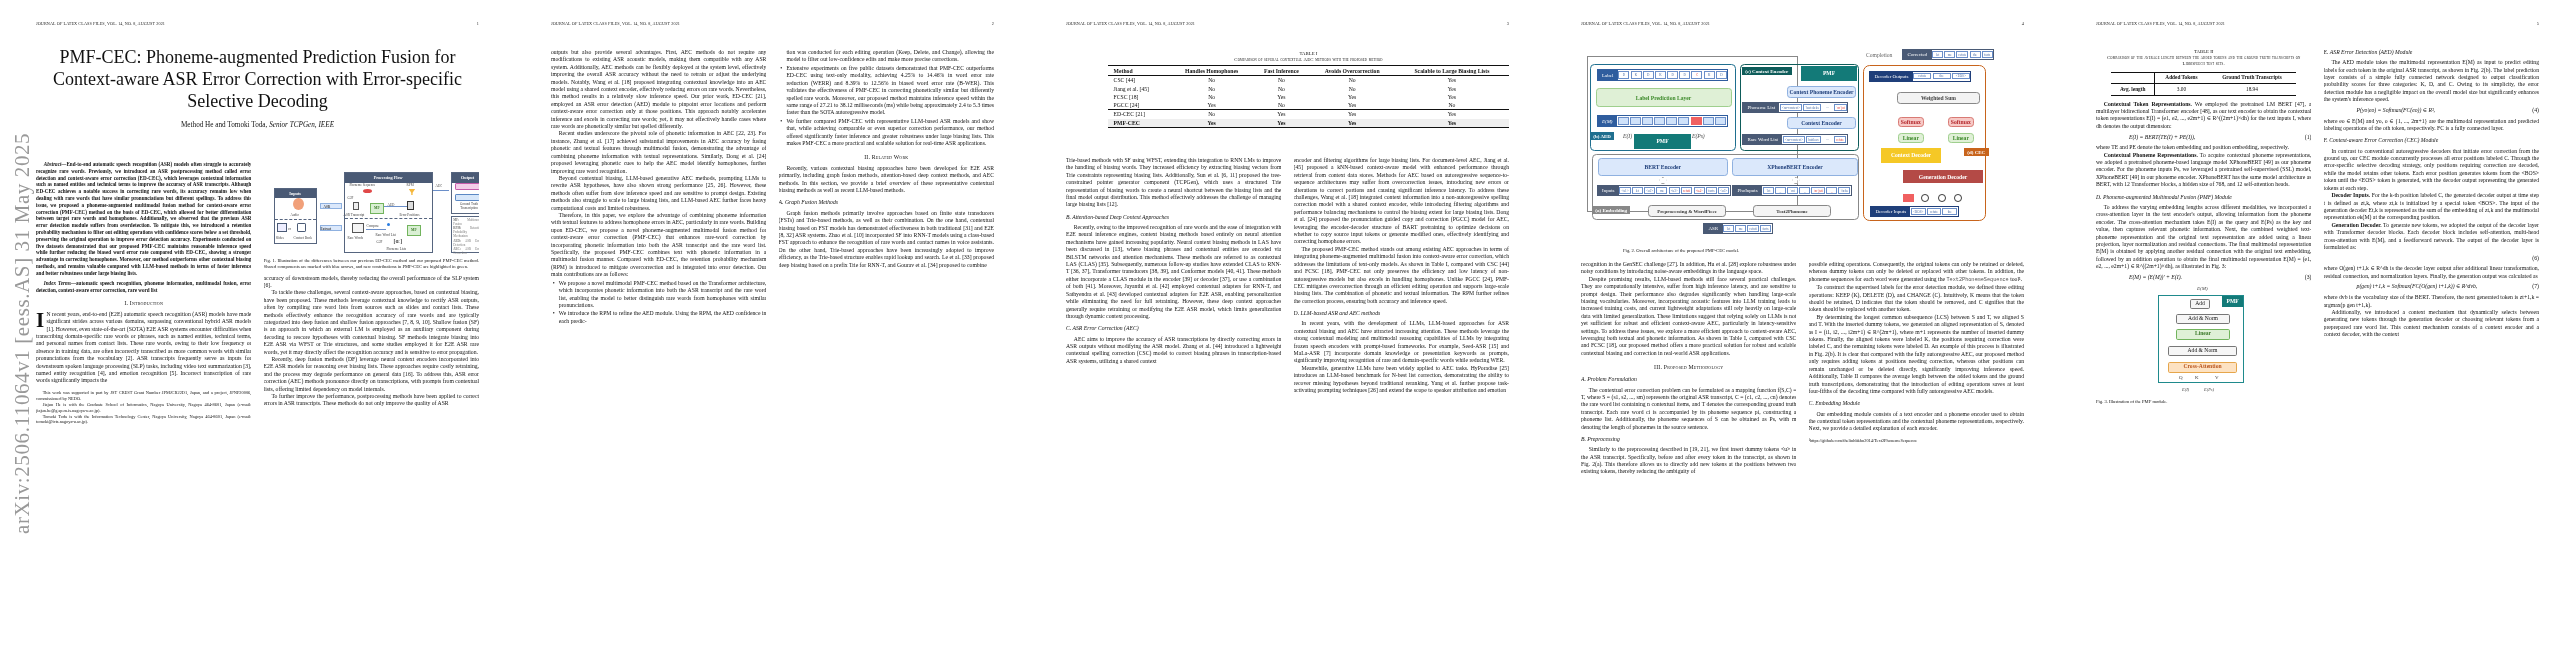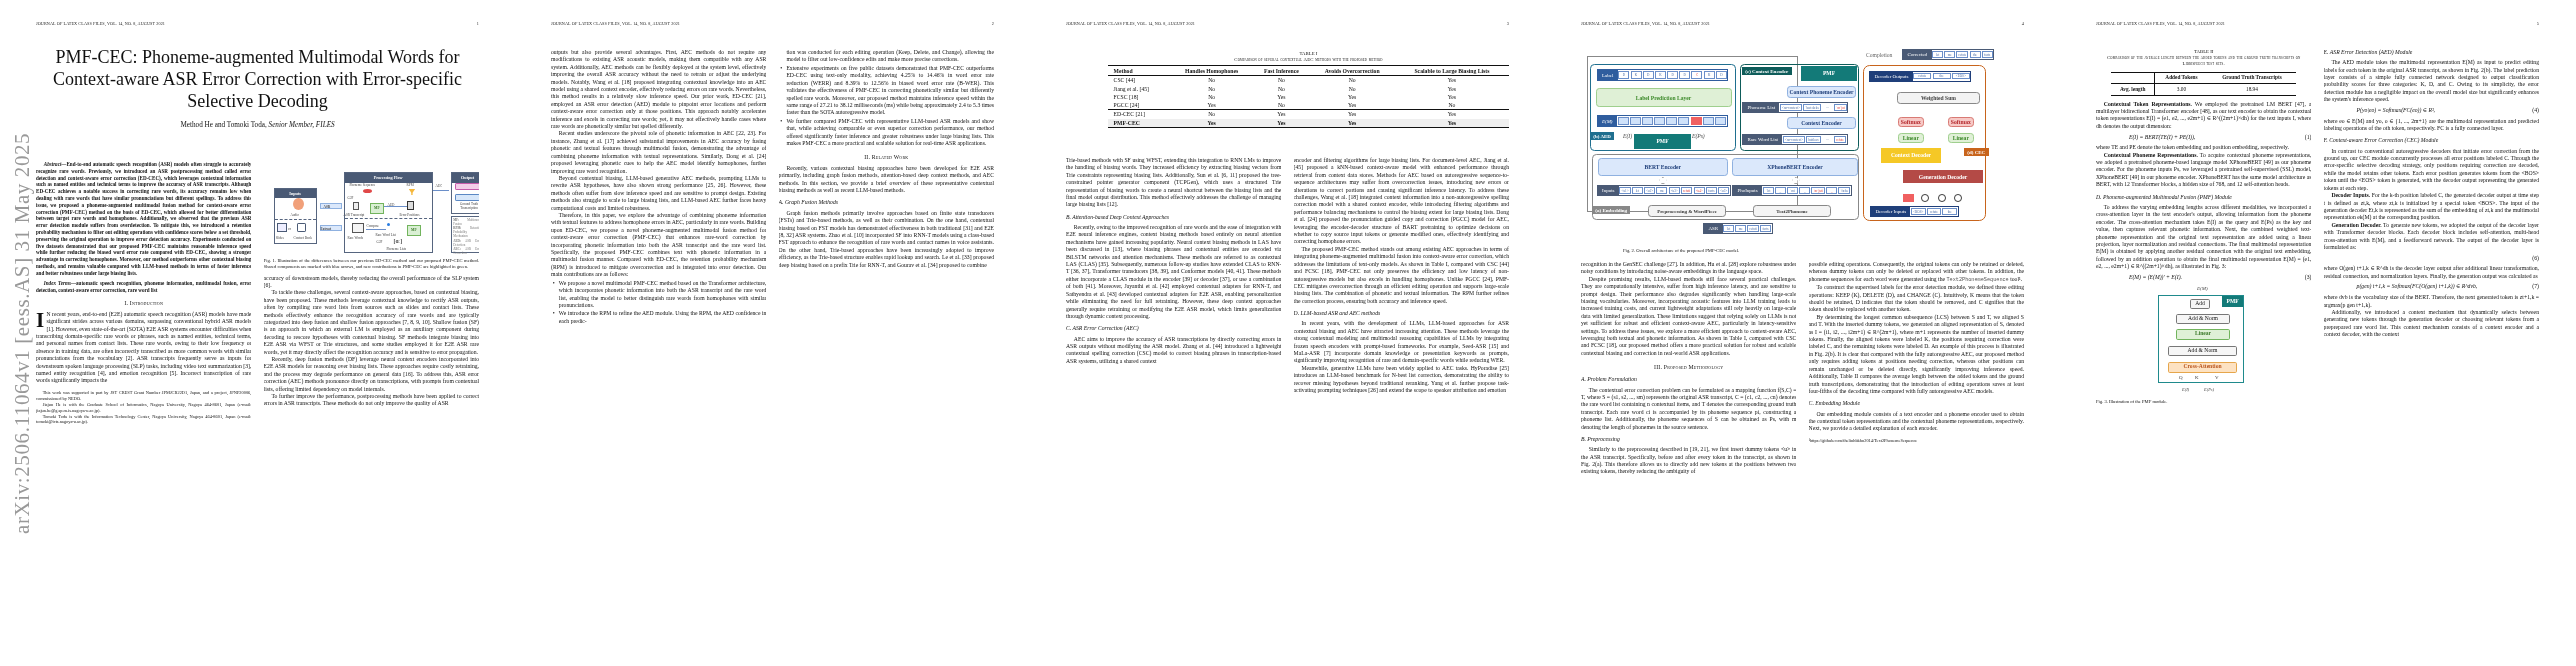--- a/index.html
+++ b/index.html
@@ -79,24 +79,24 @@
 <body>
 
 <div class="pages">
 
 <div class="page">
   <div class="runhead">
     <span>JOURNAL OF LATEX CLASS FILES, VOL. 14, NO. 8, AUGUST 2021</span>
     <span>1</span>
   </div>
   <div class="arxiv">arXiv:2506.11064v1  [eess.AS]  31 May 2025</div>
-  <div class="title">PMF-CEC: Phoneme-augmented Multimodal Words for Context-aware ASR Error Correction with Error-specific Selective Decoding</div>
+  <div class="title">PMF-CEC: Phoneme-augmented Prediction Fusion for Context-aware ASR Error Correction with Error-specific Selective Decoding</div>
   <div class="authors">
     <span>Method He and Tomoki Toda,</span>
-    <i>Senior Member, FILES</i>
+    <i>Senior TCPGen, IEEE</i>
   </div>
   <div class="cols p1cols">
     <div class="col">
       <p class="abstract"><i>Abstract—</i><span>End-to-end automatic speech recognition (ASR) models often struggle to accurately recognize rare words. Previously, we introduced an ASR postprocessing method called error detection and context-aware error correction (ED-CEC), which leverages contextual information such as named entities and technical terms to improve the accuracy of ASR transcripts. Although ED-CEC achieves a notable success in correcting rare words, its accuracy remains low when dealing with rare words that have similar pronunciations but different spellings. To address this issue, we proposed a phoneme-augmented multimodal fusion method for context-aware error correction (PMF-CEC) method on the basis of ED-CEC, which allowed for better differentiation between target rare words and homophones. Additionally, we observed that the previous ASR error detection module suffers from overdetection. To mitigate this, we introduced a retention probability mechanism to filter out editing operations with confidence scores below a set threshold, preserving the original operation to improve error detection accuracy. Experiments conducted on five datasets demonstrated that our proposed PMF-CEC maintains reasonable inference speed while further reducing the biased word error rate compared with ED-CEC, showing a stronger advantage in correcting homophones. Moreover, our method outperforms other contextual biasing methods, and remains valuable compared with LLM-based methods in terms of faster inference and better robustness under large biasing lists.</span></p>
       <p class="abstract" style="margin-top:3.3px"><i>Index Terms—</i><span>automatic speech recognition, phoneme information, multimodal fusion, error detection, context-aware error correction, rare word list</span></p>
       <div class="sec">I. Introduction</div>
       <p class="noind"><span class="dropcap">I</span><span>N recent years, end-to-end (E2E) automatic speech recognition (ASR) models have made significant strides across various domains, surpassing conventional hybrid ASR models [1]. However, even state-of-the-art (SOTA) E2E ASR systems encounter difficulties when transcribing domain-specific rare words or phrases, such as named entities, technical terms, and personal names from contact lists. These rare words, owing to their low frequency or absence in training data, are often incorrectly transcribed as more common words with similar pronunciations from the vocabulary [2]. ASR transcripts frequently serve as inputs for downstream spoken language processing (SLP) tasks, including video text summarization [3], named entity recognition [4], and emotion recognition [5]. Incorrect transcription of rare words significantly impacts the</span></p>
       <div class="foot">
         <p>This work was supported in part by JST CREST Grant Number JPMJCR22D1, Japan, and a project, JPNP20006, commissioned by NEDO.</p>
         <p>Jiajun He is with the Graduate School of Informatics, Nagoya University, Nagoya 464-8601, Japan (e-mail: jiajun.he@g.sp.m.is.nagoya-u.ac.jp).</p>

